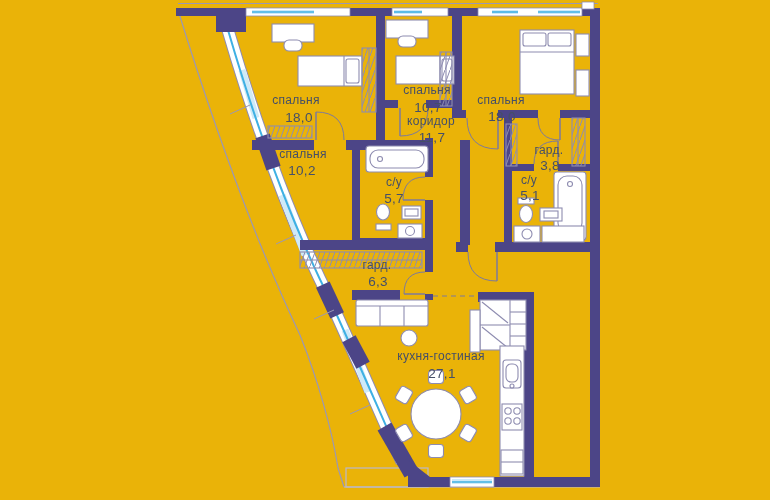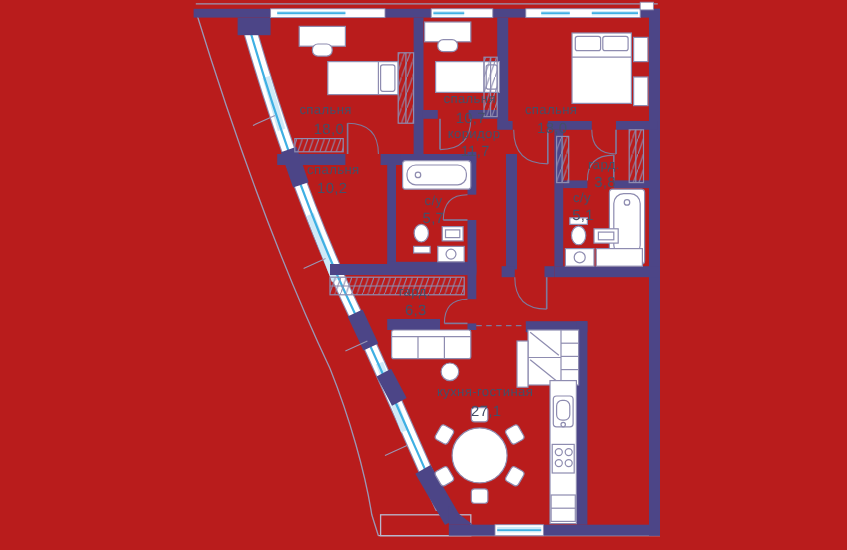--- a/index.html
+++ b/index.html
@@ -1,16 +1,16 @@
 <!DOCTYPE html>
 <html><head>
 <meta charset="utf-8">
 <style>
   html,body{margin:0;padding:0;background:#ffffff;}
-  .stage{position:relative;width:770px;height:500px;background:#b91c1c;overflow:hidden;
+  .stage{position:relative;width:770px;height:500px;background:#eab308;overflow:hidden;
          font-family:"Liberation Sans", sans-serif;}
   svg{display:block}
   .room-name{font-size:12px;fill:#454f68;letter-spacing:.3px;}
   .room-area{font-size:13.5px;fill:#454f68;letter-spacing:.3px;}
   text{text-anchor:middle;font-family:"Liberation Sans", sans-serif;}
 </style>
 </head>
 <body>
 
 <div class="stage">

